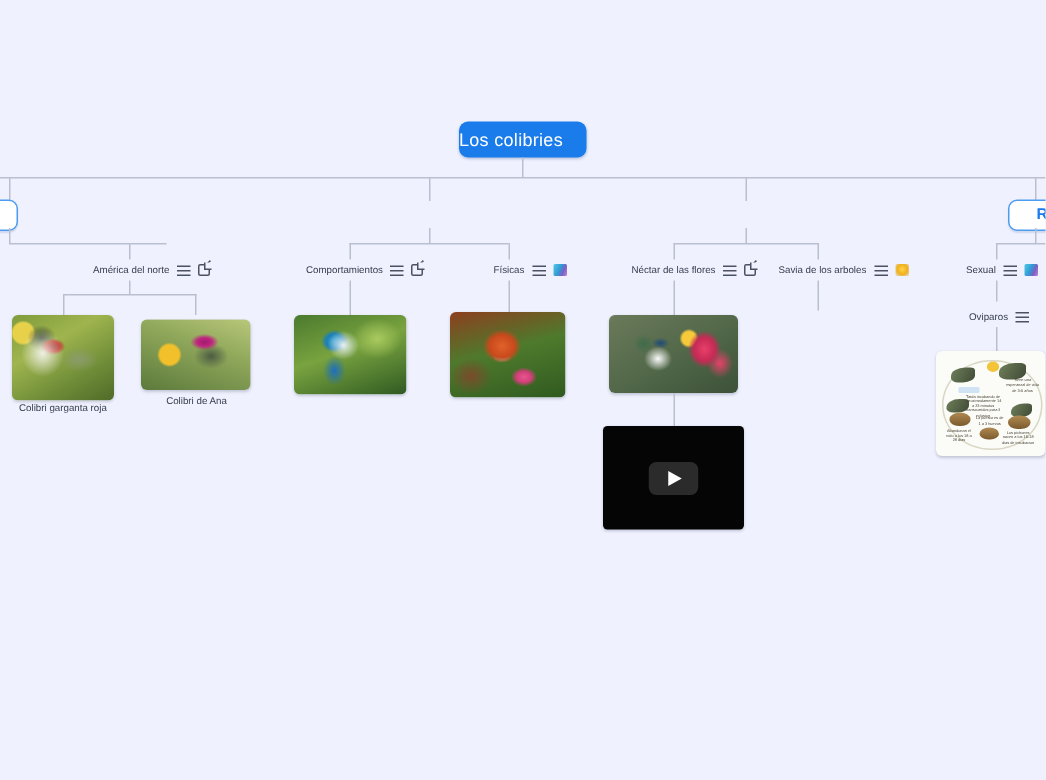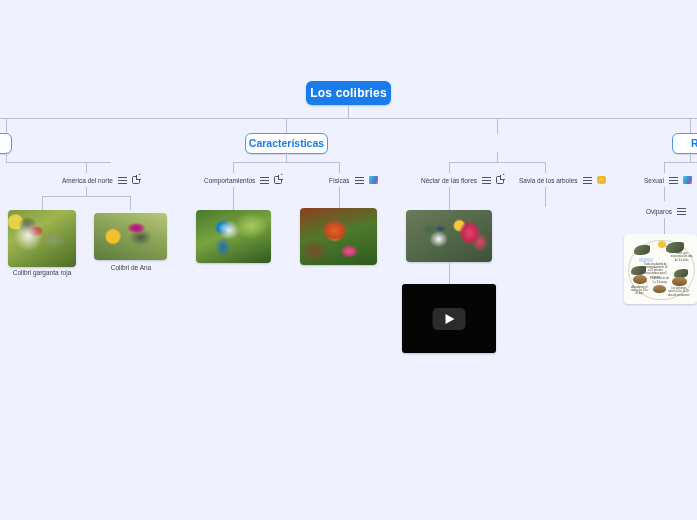--- a/index.html
+++ b/index.html
@@ -28,23 +28,22 @@
   .ln.v { width: 1px; }
   .ln.h { height: 1px; }
 
   
   .root-node {
     position: absolute;
     background: #1a7ceb;
     color: #ffffff;
     border-radius: 6px;
     font-size: 12px;
-    font-weight: bold;
+    font-weight: normal;
     letter-spacing: .2px;
-    text-align: center;
     line-height: 24px;
     height: 24px;
     box-shadow: 0 1px 2px rgba(25,70,140,.28);
     white-space: nowrap;
   }
   .lvl2-node {
     position: absolute;
     background: #ffffff;
     color: #1a7ceb;
     border: 1.6px solid #4e9cf0;
@@ -272,23 +271,20 @@
 
   <div class="ln v" style="left:6px; top:118px; height:16px;"></div>
   <div class="ln v" style="left:286px; top:118px; height:16px;"></div>
   <div class="ln v" style="left:497px; top:118px; height:16px;"></div>
   <div class="ln v" style="left:690px; top:118px; height:16px;"></div>
 
   <div class="lvl2-node" style="left:-22px; top:133px; width:32px;">
     
   </div>
 
-  <div class="lvl2-node" style="left:245px; top:133px; width:81px;">
-    <span>Características</span>
-  </div>
 
 
   <div class="lvl2-node" style="left:672px; top:133px; width:60px;">
     <span>Repr</span>
   </div>
 
   <div class="ln v" style="left:6px; top:152px; height:10px;"></div>
   <div class="ln h" style="left:6px; top:162px; width:105px;"></div>
   <div class="ln v" style="left:86px; top:162px; height:11px;"></div>
 

